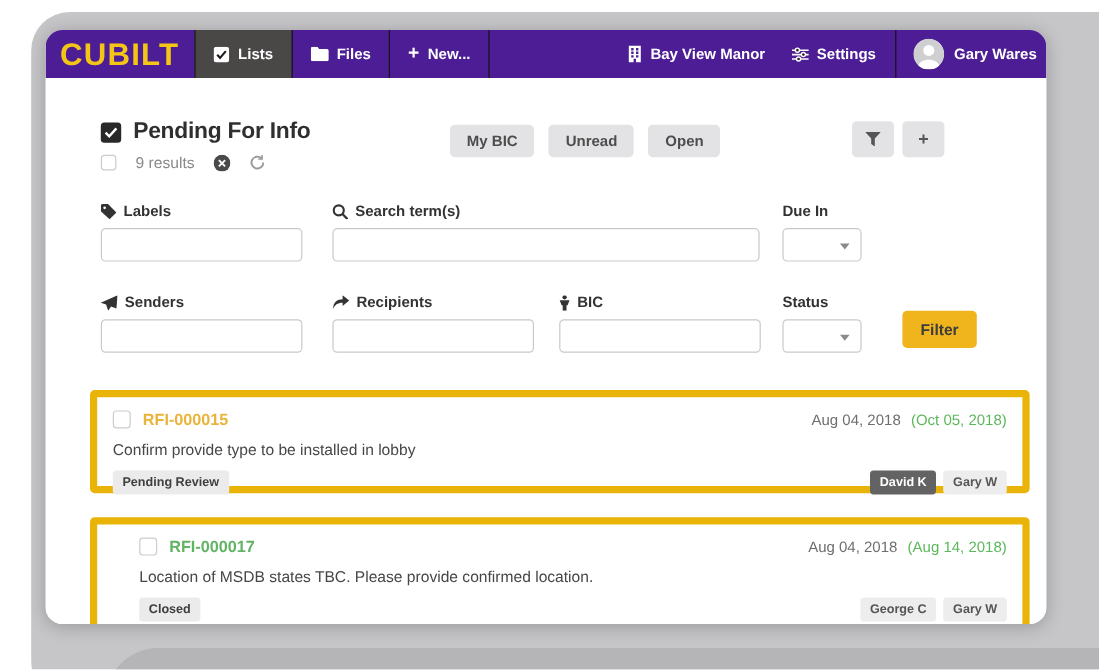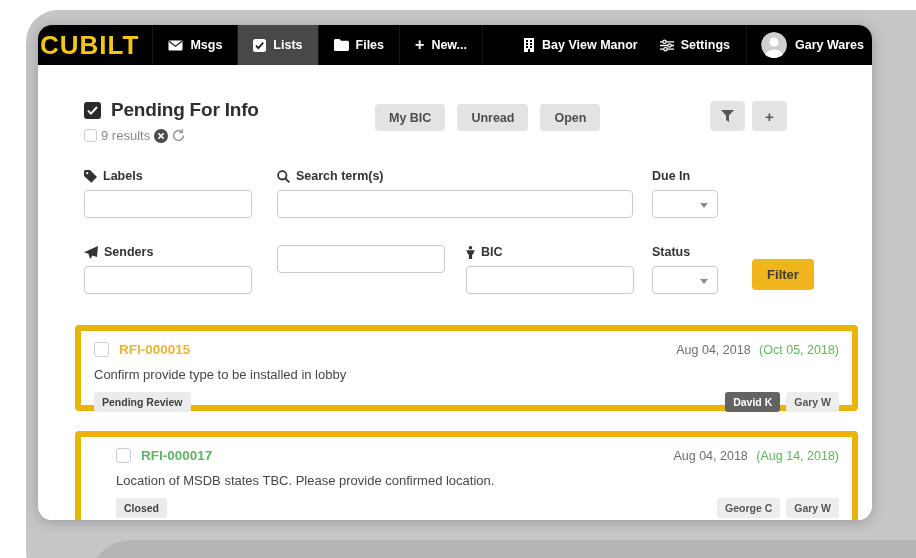--- a/index.html
+++ b/index.html
@@ -12,21 +12,21 @@
            background:#c6c6c9; border-radius:32px 0 0 48px; }
   .frame-shade { position:absolute; left:88px; top:540px; right:-40px; bottom:-40px;
            background:#b5b5b8; border-radius:44px 0 0 0; }
 
   
   .window { position:absolute; left:38px; top:25px; width:834px; height:495px;
             background:#fff; border-radius:14px; overflow:hidden;
             box-shadow:0 2px 14px rgba(0,0,0,.22); }
 
   
-  .navbar { display:flex; align-items:center; height:40px; background:#000000; }
+  .navbar { display:flex; align-items:center; height:40px; background:#4c1d95; padding-left:10px; }
   .logo { font-size:26px; font-weight:800; color:#f2c516; letter-spacing:1px; margin:0 13px 0 2px; cursor:pointer; }
   .tabs { display:flex; height:100%; }
   .tab { display:flex; align-items:center; gap:7px; padding:0 15px; color:#fff;
          font-size:12.5px; font-weight:700; border-left:1px solid #161414; cursor:pointer; text-decoration:none; }
   .tab:last-child { border-right:1px solid #161414; }
   .tab.active { background:#4a4747; }
   .nav-right { margin-left:auto; display:flex; align-items:center; height:100%; color:#fff; }
   .nav-link { display:flex; align-items:center; gap:7px; font-size:12.5px; font-weight:700; cursor:pointer; }
   .nav-link.project { margin-right:22px; }
   .nav-link.settings { margin-right:16px; }
@@ -36,21 +36,21 @@
   .ic { display:inline-flex; align-items:center; }
   .plus-glyph { font-size:16px; font-weight:700; line-height:1; }
 
   
   .content { position:relative; height:455px; background:#fff; overflow:hidden; }
 
   .page-title-row { position:absolute; left:46px; top:34px; display:flex; align-items:center; gap:10px; }
   .cb-checked { width:17px; height:17px; background:#2a2828; border-radius:3px;
                 display:inline-flex; align-items:center; justify-content:center; cursor:pointer; }
   h1 { font-size:19px; color:#2f2f2f; letter-spacing:-.2px; }
-  .results-row { position:absolute; left:46px; top:63px; display:flex; align-items:center; gap:4px;
+  .results-row { position:absolute; left:46px; top:63px; display:flex; align-items:center; gap:16px;
                  color:#8a8a8a; font-size:13px; }
   .cb-empty { display:inline-block; background:#fff; border:1px solid #ccc; border-radius:3px; cursor:pointer; }
   .cb-sm { width:13px; height:13px; }
   .cb-md { width:15px; height:15px; flex:none; }
   .icon-link { display:inline-flex; cursor:pointer; }
 
   .quick-filters { position:absolute; left:337px; top:39px; display:flex; gap:12px; }
   .qf { height:27px; padding:0 14px; background:#e3e3e5; border:none; border-radius:4px;
         font-family:inherit; font-size:12.5px; font-weight:700; color:#4d4d4d; cursor:pointer; }
   .head-actions { position:absolute; left:672px; top:36px; display:flex; gap:7px; }
@@ -103,29 +103,20 @@
 <div class="canvas">
   <div class="frame"></div>
   <div class="frame-shade"></div>
 
   <div class="window">
 
     <header class="navbar">
       <div class="logo" style="color: rgb(242, 197, 22);">CUBILT</div>
 
       <nav class="tabs">
-        <a class="tab">
-          <span class="ic">
-            <svg width="15" height="11" viewBox="0 0 15 11">
-                <rect x="0.5" y="0.5" width="14" height="10" rx="1" fill="#fff"></rect>
-                <path d="M1 1.2 7.5 6.2 14 1.2" fill="none" stroke="#211f1f" stroke-width="1.3"></path>
-              </svg>
-          </span>
-          <span>Msgs</span>
-        </a>
         <a class="tab active">
           <span class="ic">
             <svg width="13" height="13" viewBox="0 0 13 13">
                 <rect width="13" height="13" rx="2.5" fill="#fff"></rect>
                 <path d="M3 6.6l2.4 2.6L10.2 3.6" fill="none" stroke="#211f1f" stroke-width="1.8"></path>
               </svg>
           </span>
           <span>Lists</span>
         </a>
         <a class="tab">
@@ -266,20 +257,28 @@
             <svg width="14" height="13" viewBox="0 0 14 13">
                 <path d="M14 0 0 6.2l4.4 1.6L6.2 13l2.3-3.5L13 11z" fill="#333"></path>
               </svg>
           </span>
           <span>Senders</span>
         </label>
         <input type="text" style="">
       </div>
 
       <div class="fg" id="fg-recipients">
+        <label>
+          <span class="ic">
+            <svg width="14" height="12" viewBox="0 0 14 12">
+                <path d="M8.5 0l5.5 4.5L8.5 9V6.3C4.2 6.3 2 8.1.6 11.6.6 5.6 4 3.3 8.5 3.3z" fill="#333"></path>
+              </svg>
+          </span>
+          <span>Recipients</span>
+        </label>
         <input type="text" style="">
       </div>
 
       <div class="fg" id="fg-bic">
         <label>
           <span class="ic">
             <svg width="9" height="13" viewBox="0 0 9 13">
                 <circle cx="4.5" cy="1.8" r="1.8" fill="#333"></circle>
                 <path d="M.4 4.2h8.2L7 8.4h-.9V13H2.9V8.4H2z" fill="#333"></path>
               </svg>

